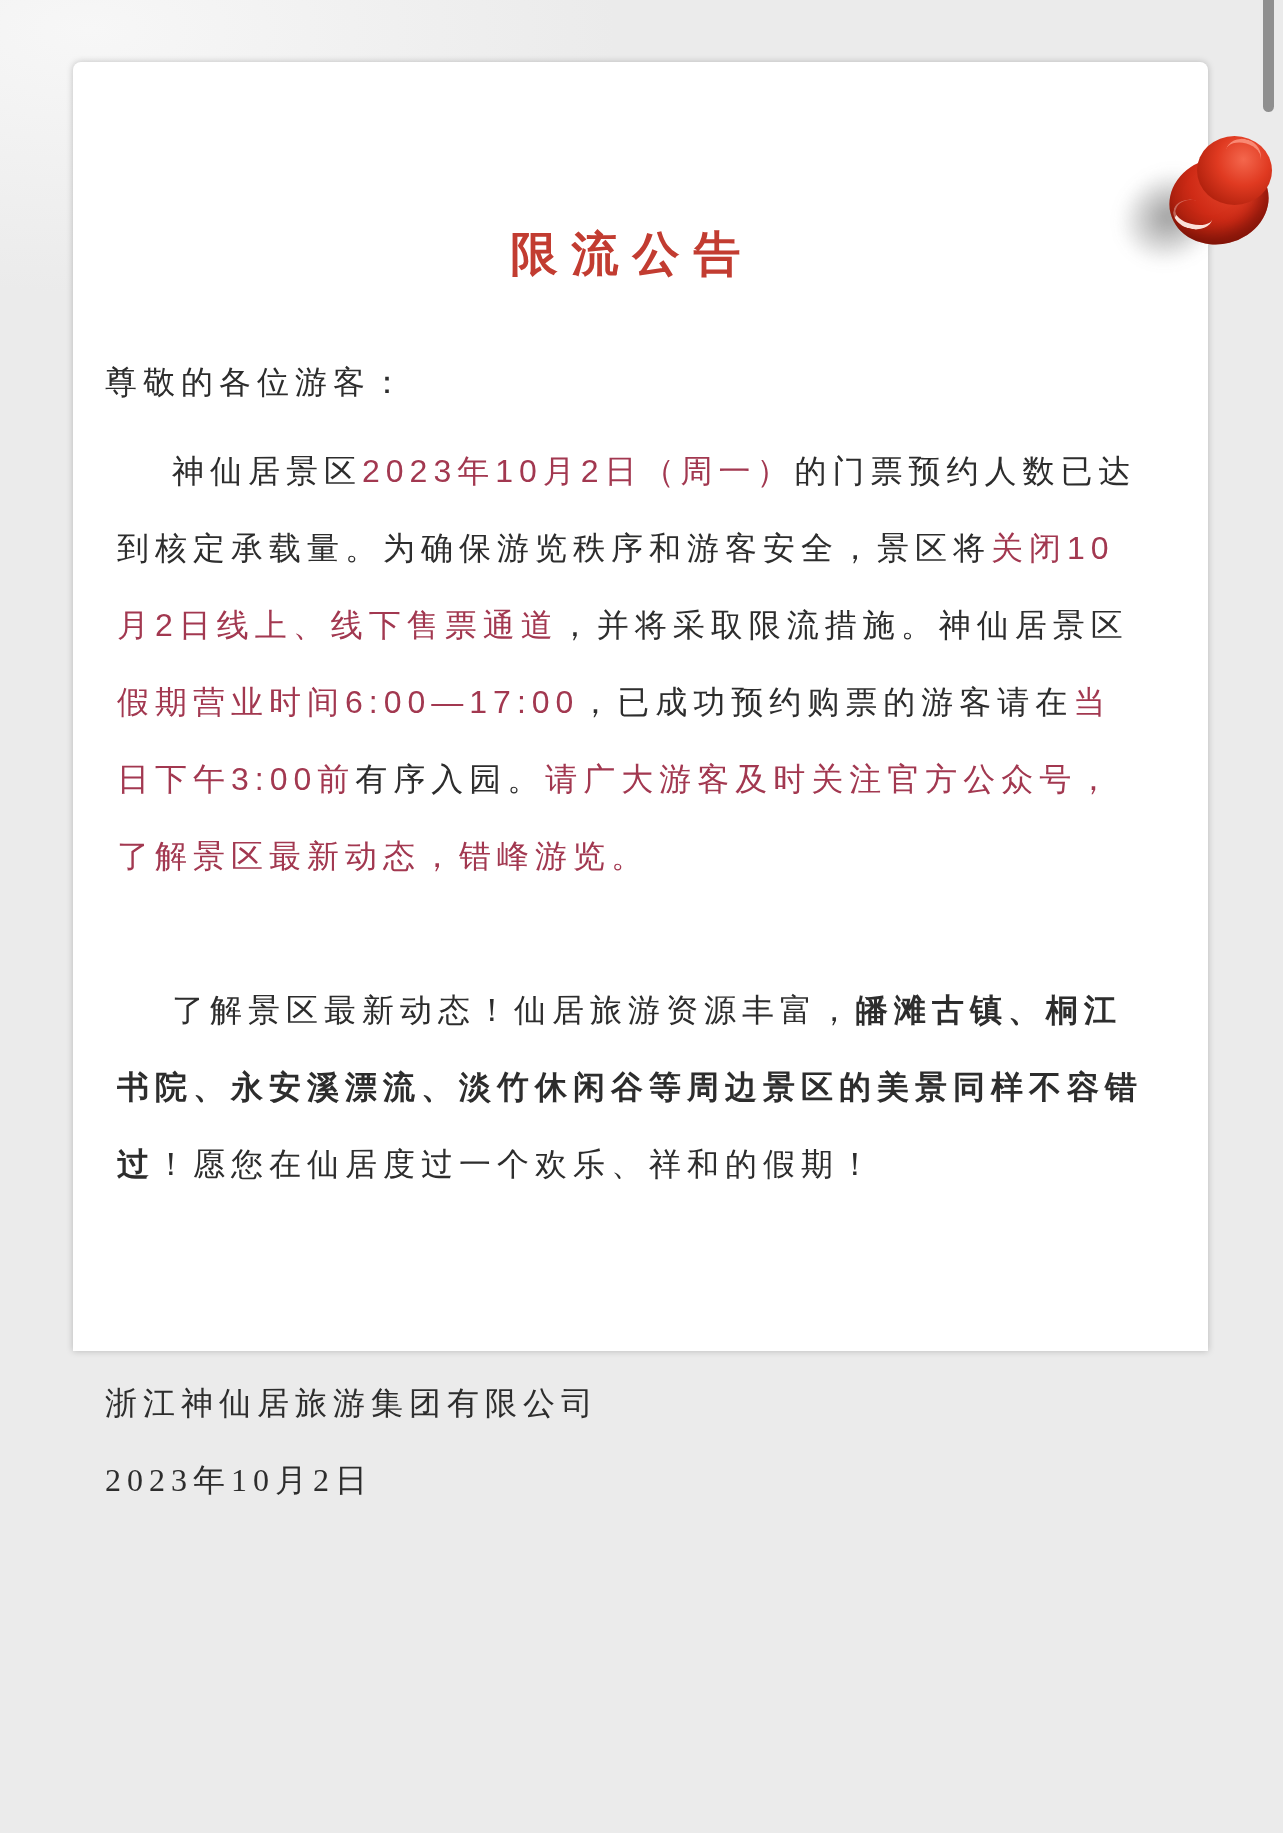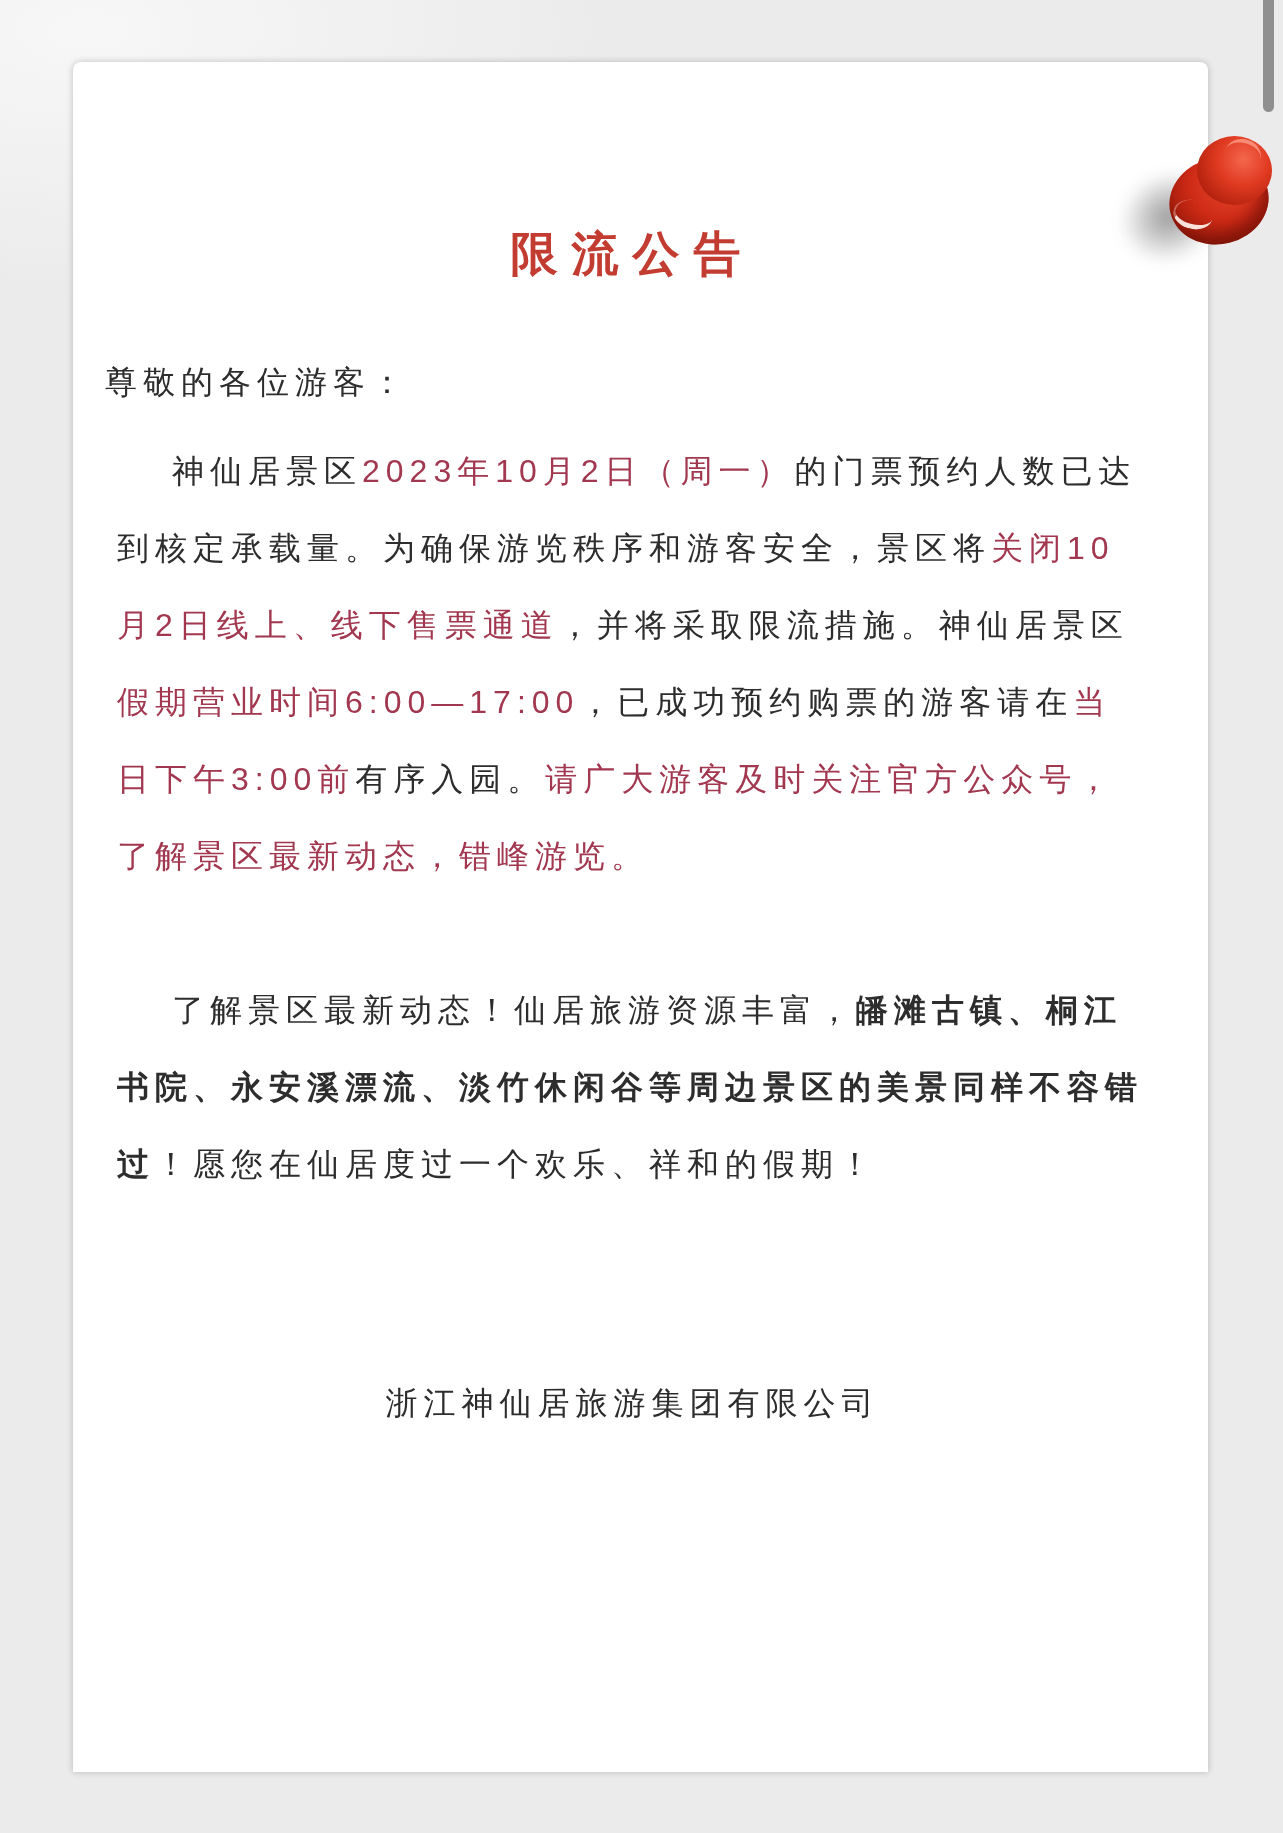--- a/index.html
+++ b/index.html
@@ -3,40 +3,40 @@
 <meta charset="utf-8">
 <style>
   html,body{margin:0;padding:0;}
   body{
     width:1283px;height:1833px;
     background:radial-gradient(700px 350px at 90px 30px, #f7f7f7, var(--page-bg,#ebebeb) 75%);
     font-family:"Liberation Sans","DejaVu Sans",sans-serif;
     overflow:hidden;position:relative;
   }
   .card{
-    position:absolute;left:73px;top:62px;width:1135px;height:1710px;
+    position:absolute;left:73px;top:62px;width:1135px;height:1289px;
     background:#ffffff;border-radius:8px 8px 0 0;
     box-shadow:0 0 7px rgba(0,0,0,0.22);
     box-sizing:border-box;padding:168px 48px 0 32px;
   }
   .title{
     margin:0;text-align:center;
     font-size:47px;line-height:48px;font-weight:700;
     letter-spacing:14px;color:var(--title-color,#c23c31);
   }
   .content{
     font-size:32px;line-height:77px;letter-spacing:6px;
     color:var(--text-color,#2d2d2d);
   }
   .salutation{margin:66px 0 0 0;}
   .para{margin:12px;text-indent:55px;}
   .para-2{margin-top:77px;}
   .run-accent{color:var(--accent-color,#a23850);}
   .run-bold{font-weight:700;}
-  .sig{margin-top:162px;text-align:center;font-family:Liberation Serif, serif;}
+  .sig{margin-top:162px;text-align:left;font-family:Liberation Serif, serif;}
   .sig p{margin:0;}
   .sig .sig-date{padding-right:16px;}
   
   .scroll-thumb{
     position:absolute;right:9px;top:-10px;width:11px;height:122px;
     border-radius:6px;background:#8f8f8f;
   }
   
   .pin{position:absolute;left:1040px;top:72px;width:168px;height:138px;}
   .pin div{position:absolute;}
@@ -81,18 +81,19 @@
   </div>
 
   <h1 class="title">限流公告</h1>
 
   <div class="content">
     <p class="salutation">尊敬的各位游客：</p>
     <p class="para para-1"><span class="run-normal">神仙居景区</span><span class="run-accent">2023年10月2日（周一）</span><span class="run-normal">的门票预约人数已达到核定承载量。为确保游览秩序和游客安全，景区将</span><span class="run-accent">关闭10月2日线上、线下售票通道</span><span class="run-normal">，并将采取限流措施。神仙居景区</span><span class="run-accent">假期营业时间6:00—17:00</span><span class="run-normal">，已成功预约购票的游客请在</span><span class="run-accent">当日下午3:00前</span><span class="run-normal">有序入园。</span><span class="run-accent">请广大游客及时关注官方公众号，了解景区最新动态，错峰游览。</span></p>
     <p class="para para-2"><span class="run-normal">了解景区最新动态！仙居旅游资源丰富，</span><span class="run-bold">皤滩古镇、桐江书院、永安溪漂流、淡竹休闲谷等周边景区的美景同样不容错过</span><span class="run-normal">！愿您在仙居度过一个欢乐、祥和的假期！</span></p>
     <div class="sig">
       <p class="sig-company">浙江神仙居旅游集团有限公司</p>
+      <p class="sig-date">2023年10月2日</p>
     </div>
   </div>
 
 </div>
 
 <div class="scroll-thumb"></div>
 
 </body></html>

